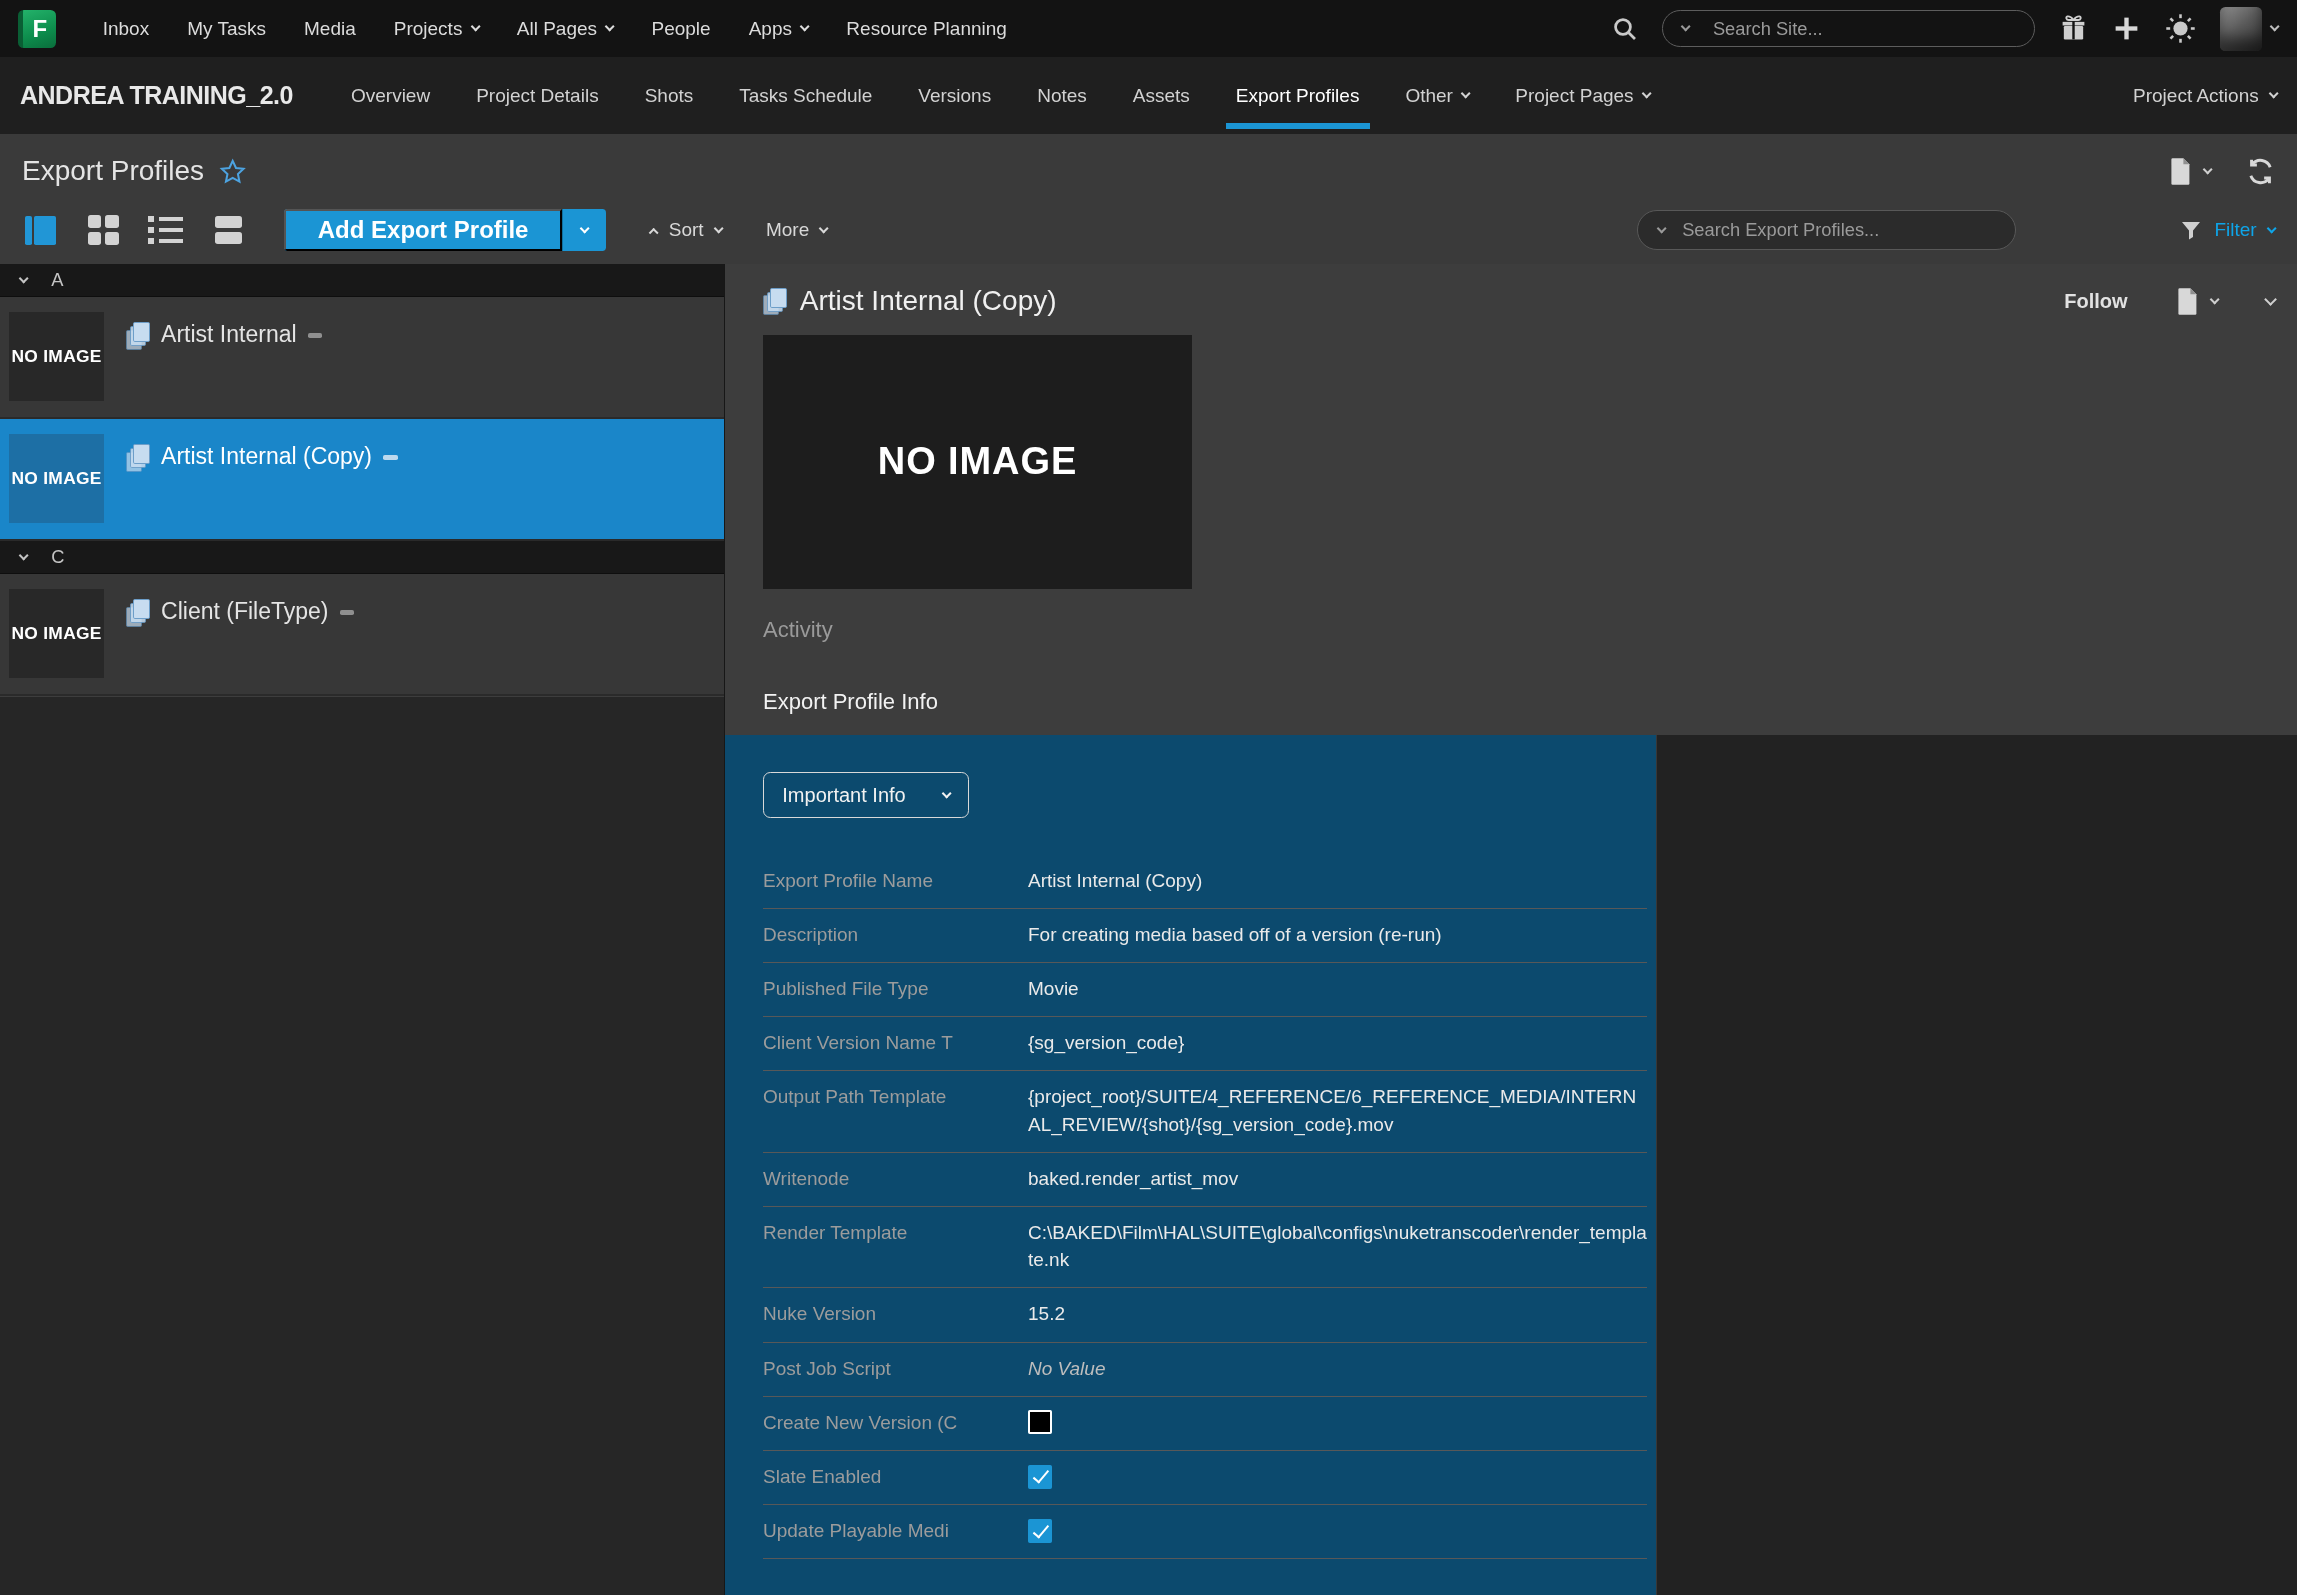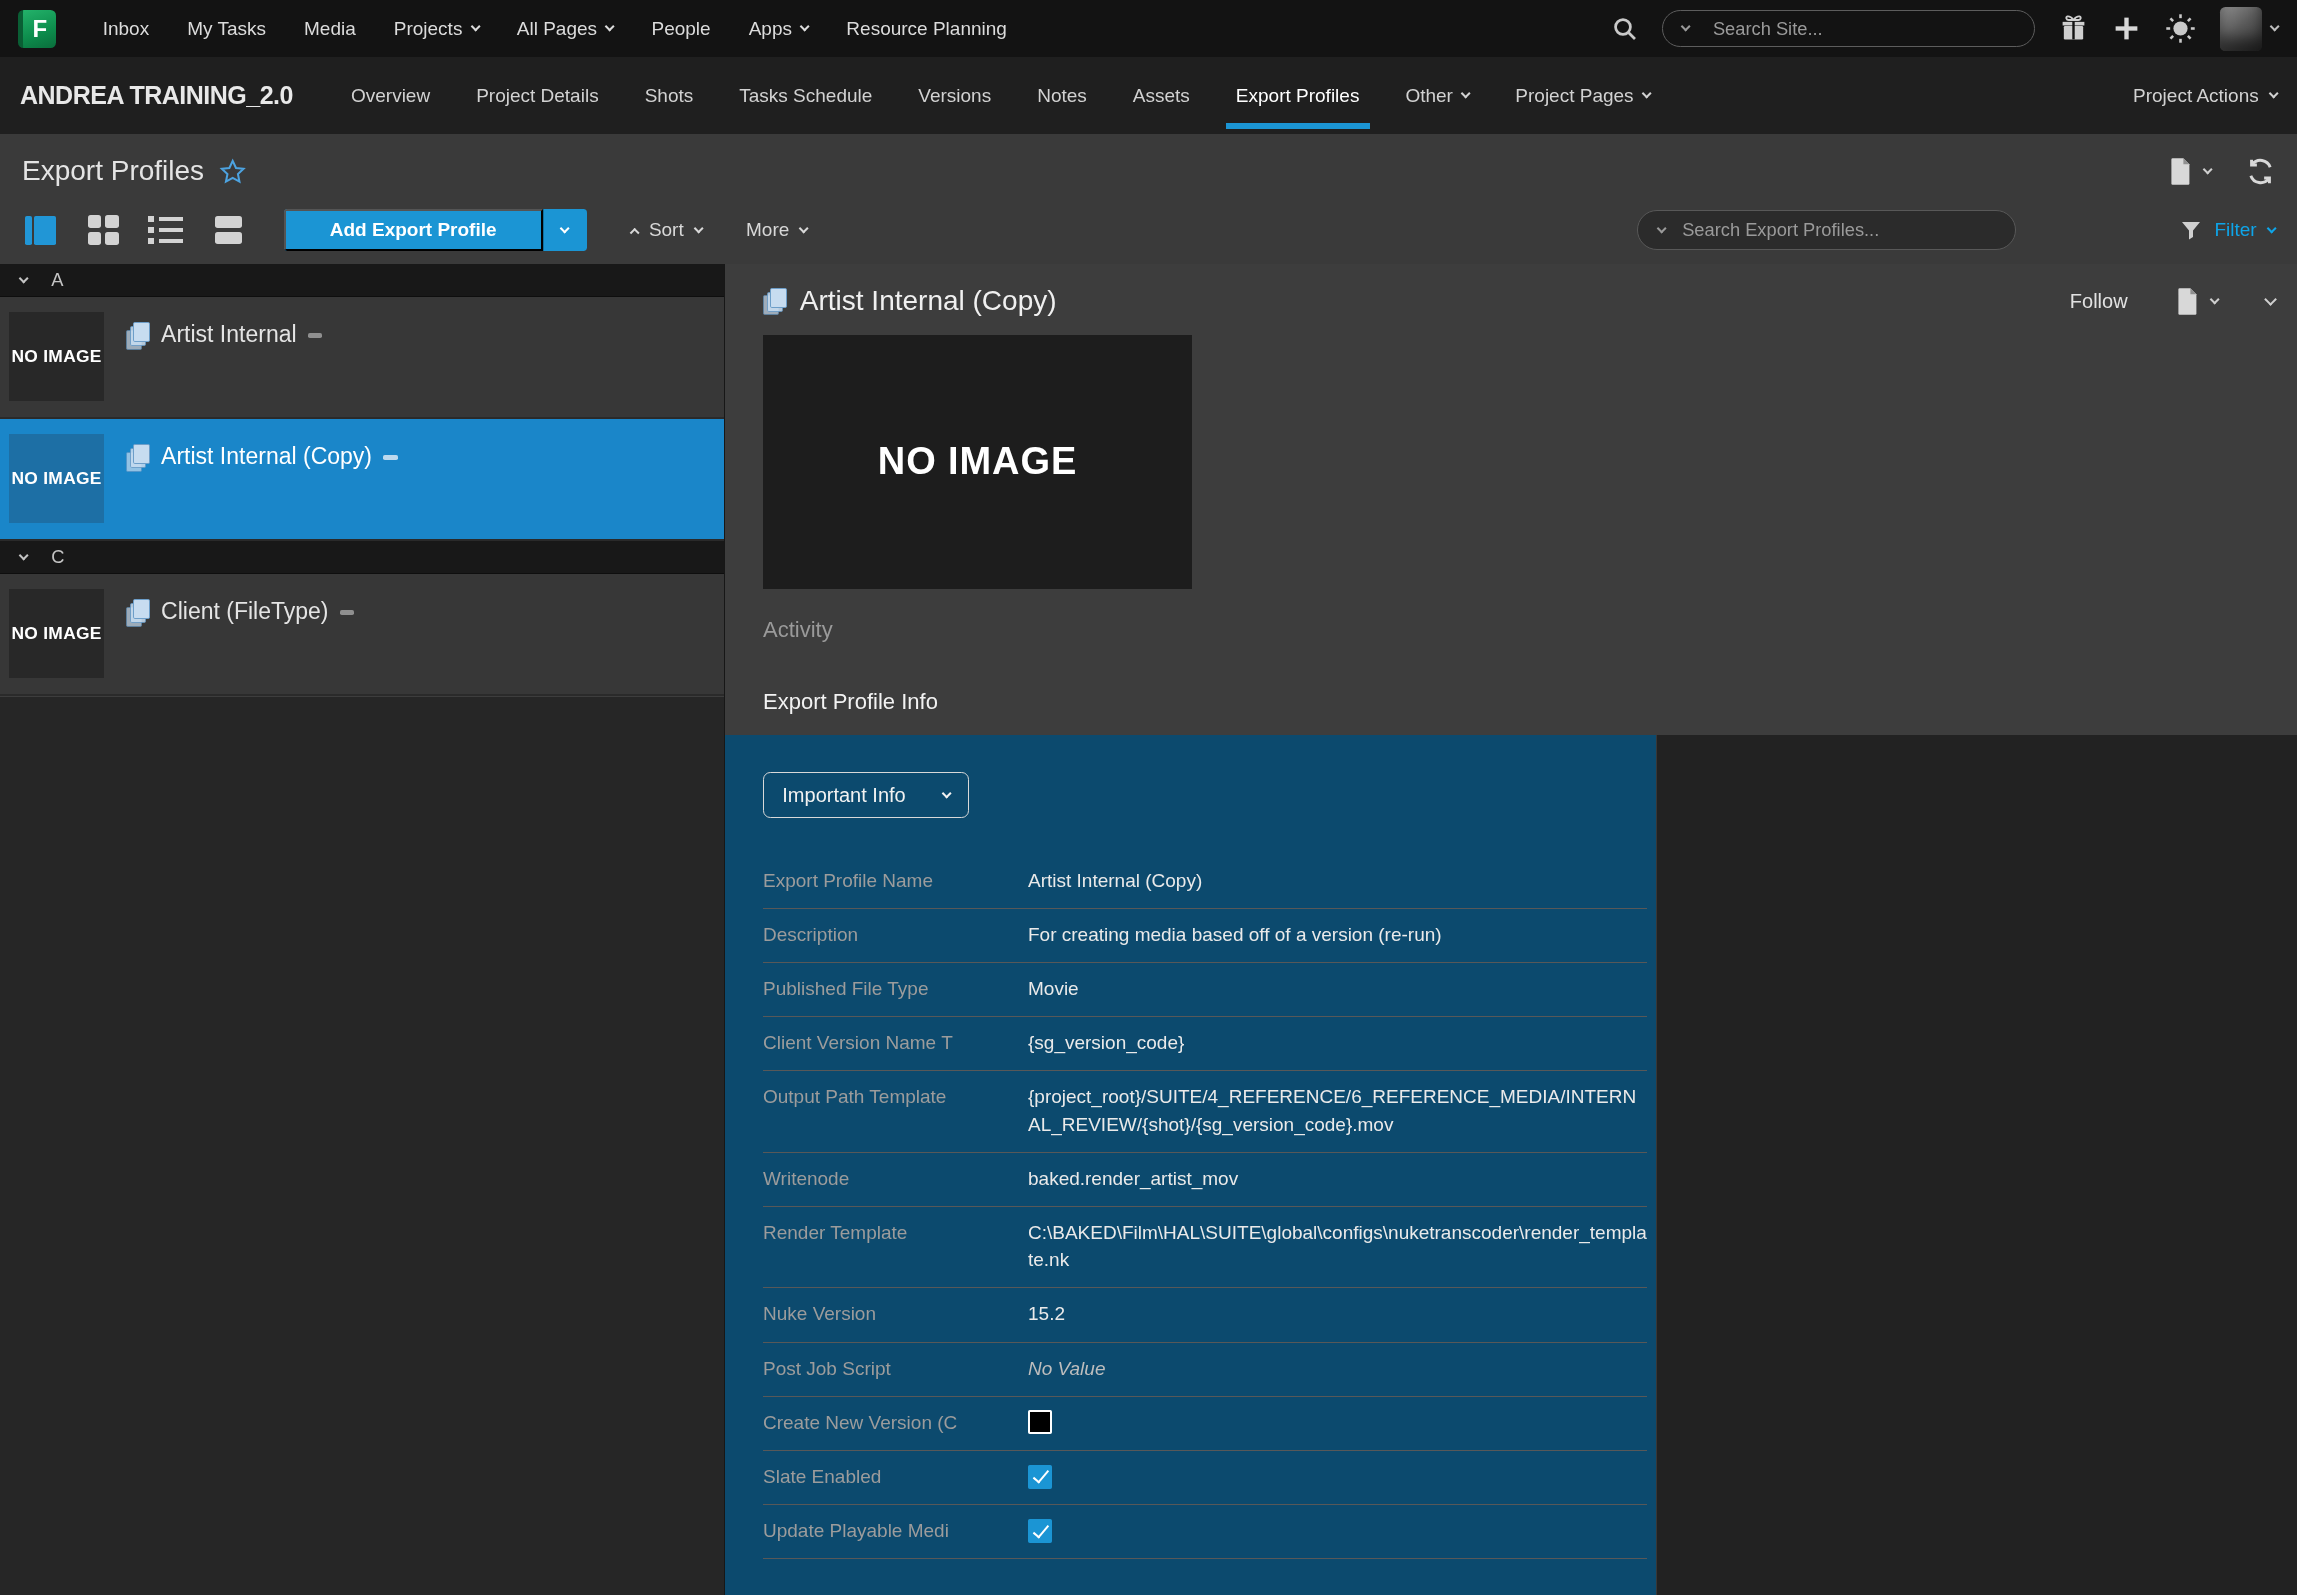--- a/index.html
+++ b/index.html
@@ -69,22 +69,22 @@
   .vm-grid { display:grid; grid-template-columns:13.7px 13.7px; grid-template-rows:12.8px 12.8px; gap:3.7px; }
   .vm-grid i { background:#d3d3d3; border-radius:2.7px; }
   .vm-list { display:flex; flex-direction:column; gap:5.5px; }
   .vm-list i { display:flex; gap:5.5px; align-items:center; }
   .vm-list i::before { content:""; width:5.5px; height:5.5px; background:#d3d3d3; }
   .vm-list i::after { content:""; width:24px; height:4.6px; background:#d3d3d3; }
   .vm-cards { display:flex; flex-direction:column; gap:4.6px; }
   .vm-cards i { width:27.4px; height:12px; background:#d3d3d3; border-radius:2.7px; }
 
   .addbtn-group { display:flex; height:42px; border-radius:3.7px; overflow:hidden; margin-right:44px; }
-  .addbtn { background:#1b95d4; color:#fff; font-weight:bold; font-size:19px;
-            padding:0 44px; display:flex; align-items:center; cursor:pointer; }
+  .addbtn { background:#1b95d4; color:#fff; font-weight:bold; font-size:24px;
+            padding:0 32px; display:flex; align-items:center; cursor:pointer; }
   .addbtn-chev { background:#1b95d4; border-left:1.8px solid #10719f; width:44px;
                  display:flex; align-items:center; justify-content:center; color:#fff; cursor:pointer; }
   .sortctl, .morectl { display:flex; align-items:center; gap:11px; color:#d8d8d8;
                        font-size:19px; margin-right:44px; cursor:pointer; }
   .toolbar-right { margin-left:auto; display:flex; align-items:center; }
   .searchprofiles { display:flex; align-items:center; gap:16.4px; width:379px; height:40px;
                     background:#2b2b2b; border:0.9px solid #585858; border-radius:20px;
                     padding:0 20px; color:#9a9a9a; }
   .searchprofiles input { flex:1; background:transparent; border:none; outline:none;
                           color:#cfcfcf; font-size:18.3px; font-family:inherit; }
@@ -123,21 +123,21 @@
   .pages i:nth-child(2) { left:3.7px; top:3.7px; opacity:.88; }
   .pages i:nth-child(3) { left:7.3px; top:0; }
 
   
   .detail { flex:1; display:flex; flex-direction:column; min-width:0; }
   .detail-head { height:471px; background:#3d3d3d; flex-shrink:0;
                  display:flex; flex-direction:column; padding:0 22px 0 38px; }
   .dtitlerow { height:58px; display:flex; align-items:center; gap:12.8px; padding-top:16.4px; }
   .dtitle { color:#f0f0f0; font-size:28px; }
   .dtitle-right { margin-left:auto; display:flex; align-items:center; gap:48px; }
-  .follow { color:#e2e2e2; font-weight:normal; font-size:20px; cursor:pointer; }
+  .follow { color:#e2e2e2; font-weight:bold; font-size:20px; cursor:pointer; }
   .dthumb { width:429px; height:254px; background:#1d1d1d; margin-top:12.8px;
             display:flex; align-items:center; justify-content:center; }
   .dthumb span { color:#fff; font-weight:bold; font-size:38px; letter-spacing:0.9px; }
   .dtabs { margin-top:auto; display:flex; gap:46px; padding-bottom:20px;flex-direction:column; }
   .dtab { font-size:22px; color:#9a9a9a; cursor:pointer; }
   .dtab.active { color:#f2f2f2; }
 
   .detail-body { flex:1; display:flex; min-height:0; }
   .formcol { width:931px; flex-shrink:0; background:#0c4a6e; padding:37px 0 0 38px; }
   .emptycol { flex:1; background:#222222; border-left:0.9px solid #383838; }

